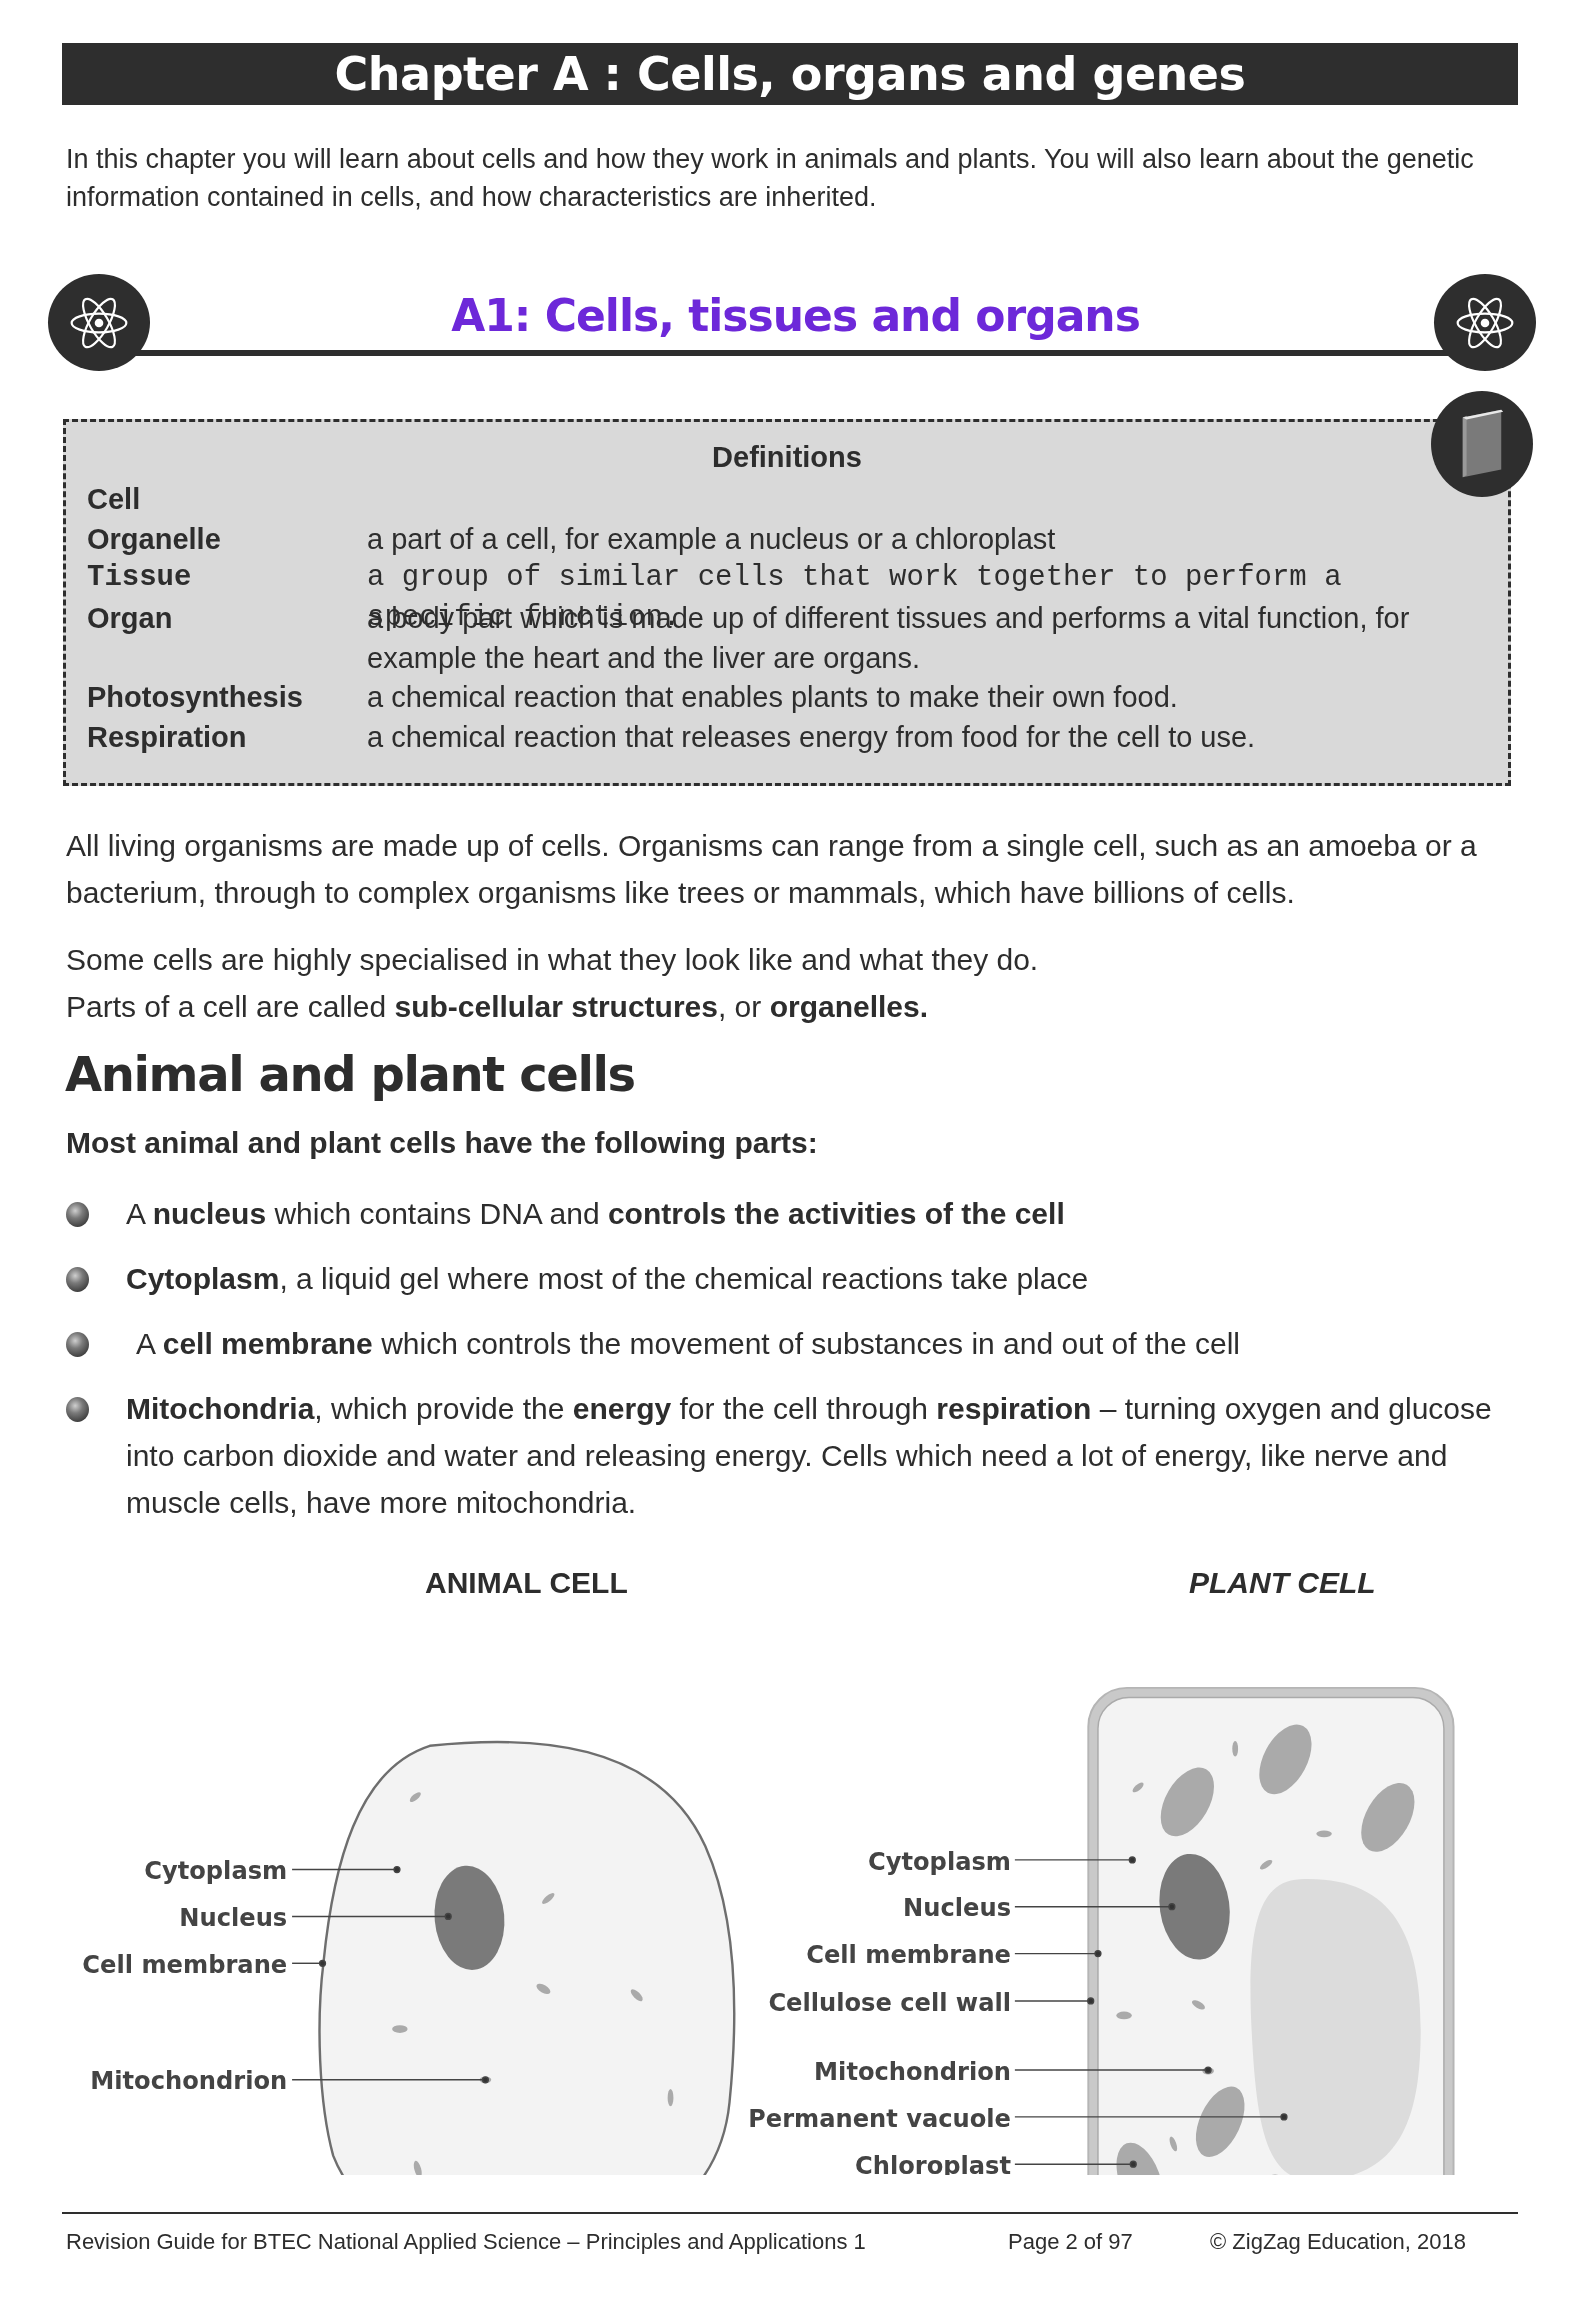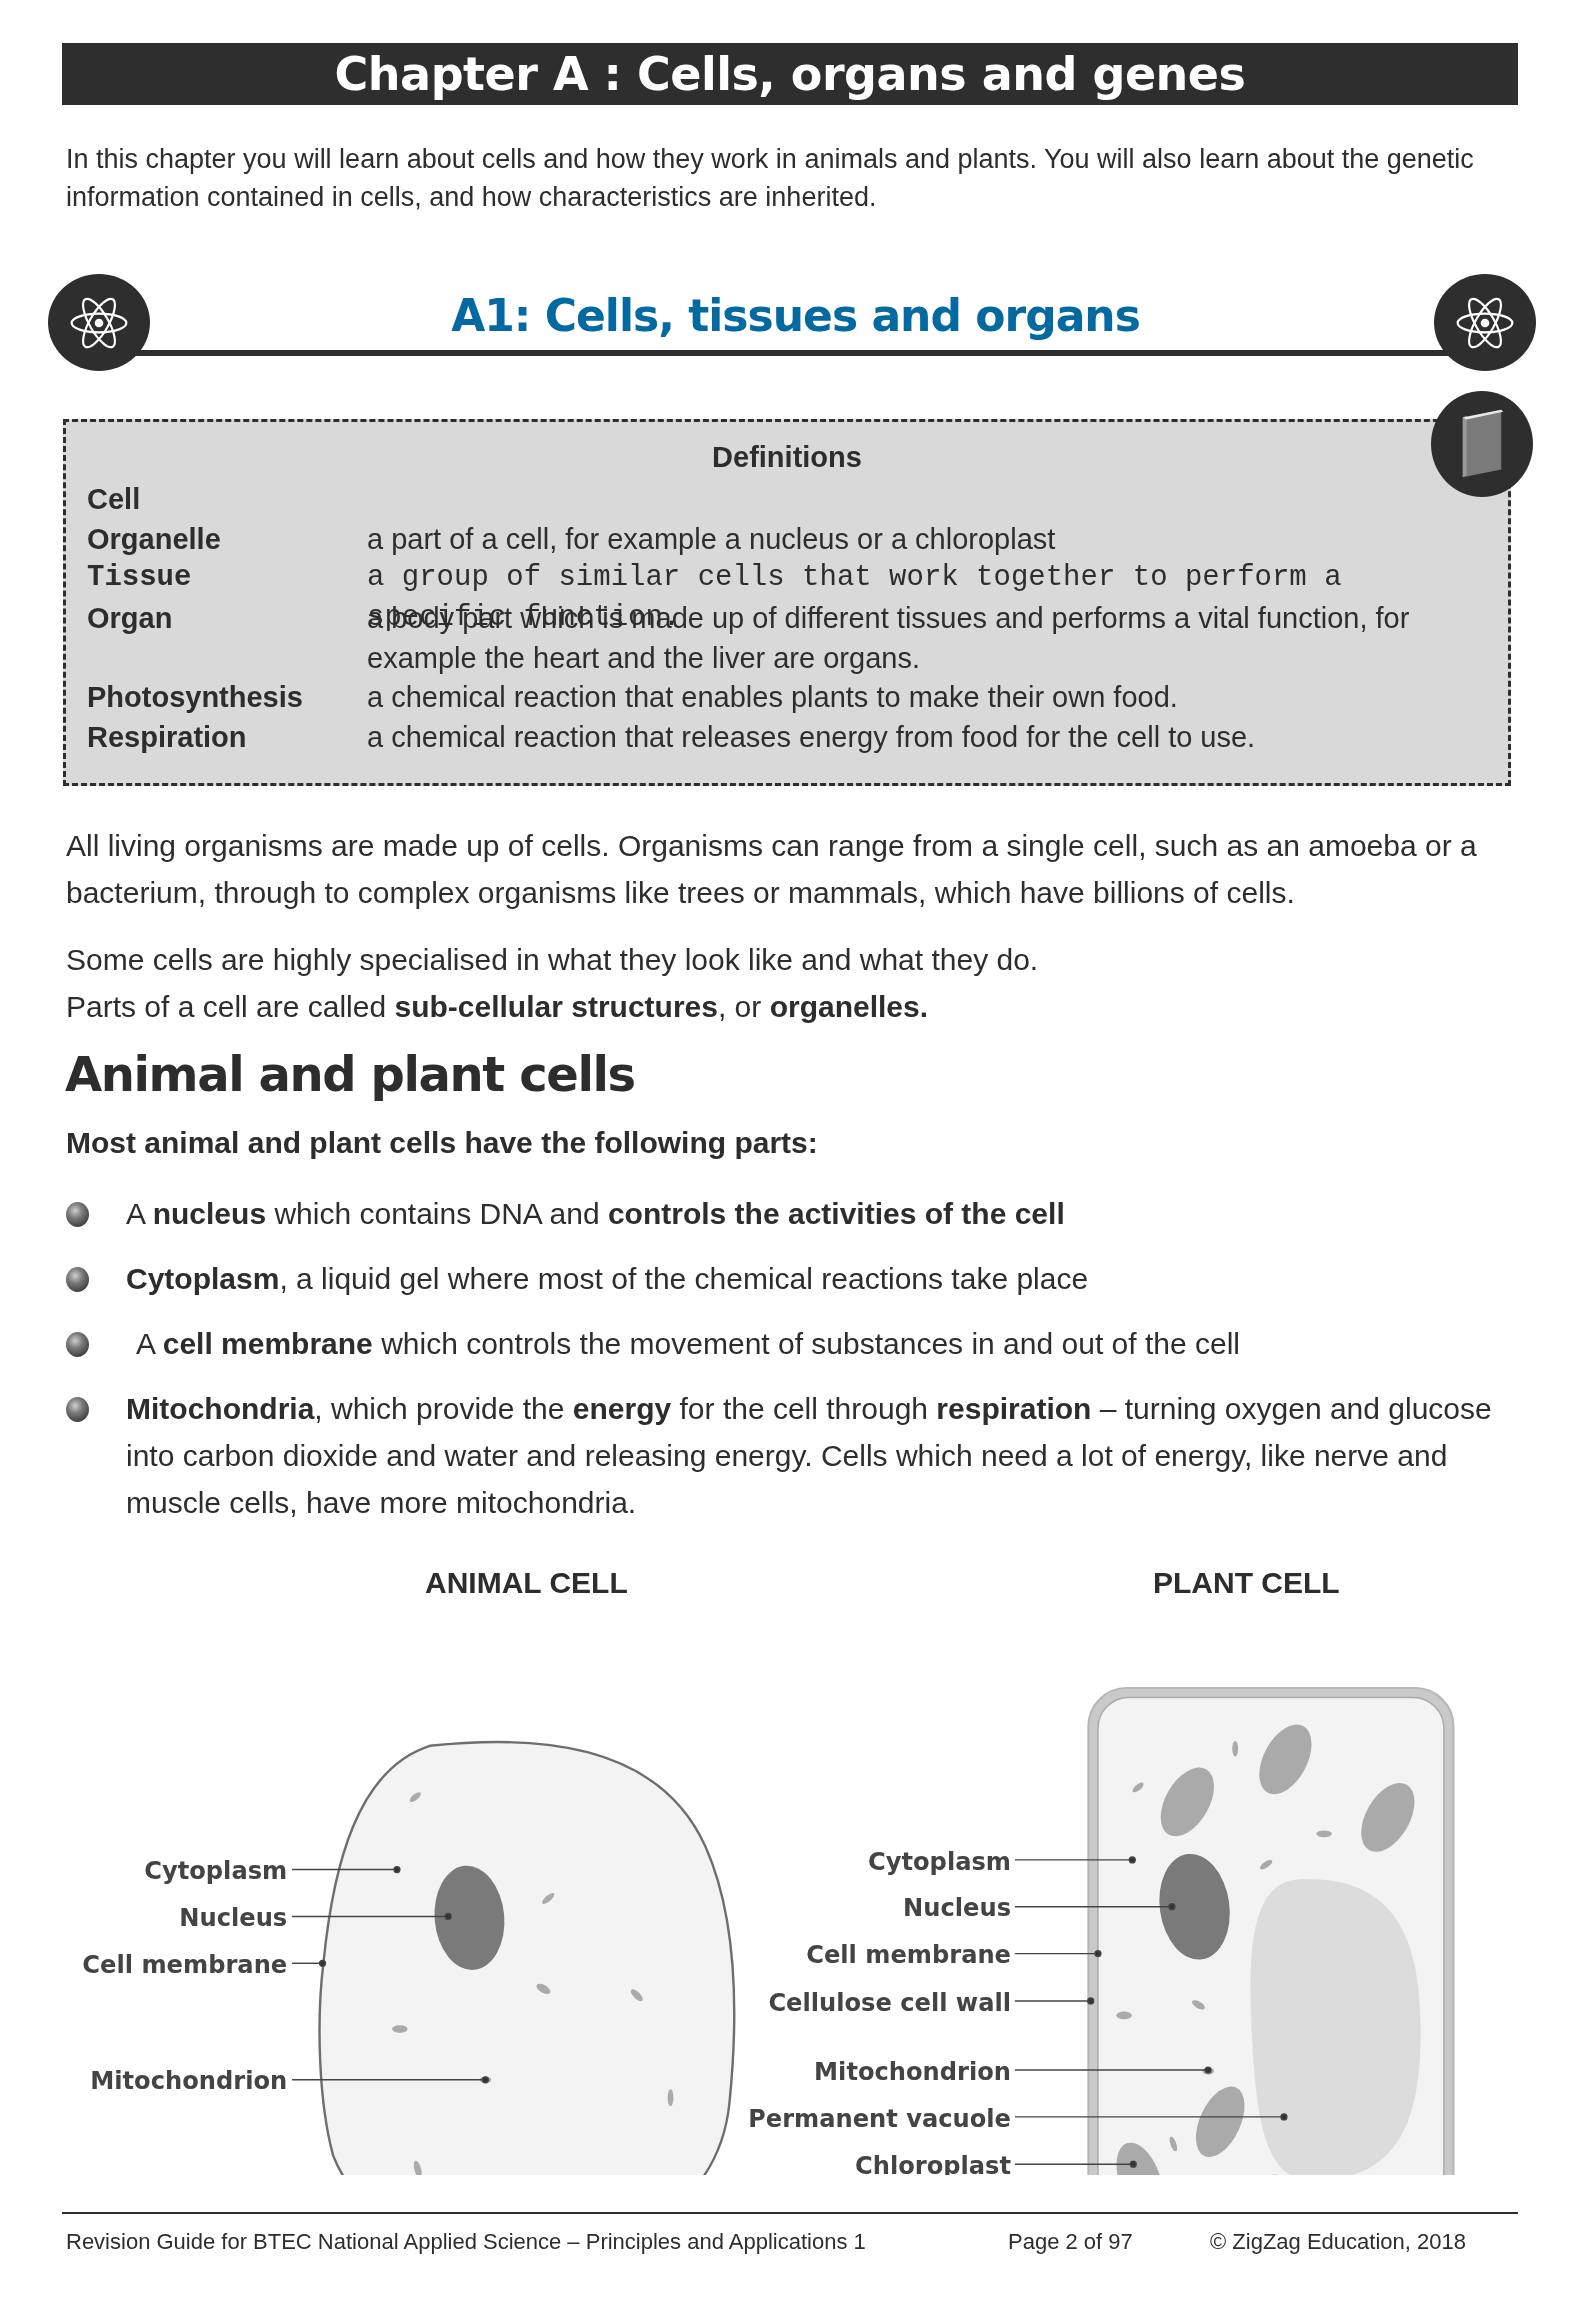--- a/index.html
+++ b/index.html
@@ -6,21 +6,21 @@
   body { width: 1591px; height: 2319px; position: relative; overflow: hidden;
          font-family: "Liberation Sans", "DejaVu Sans", sans-serif; color: #2d2d2d; }
   .abs { position: absolute; }
   .chapter-bar { left: 62px; top: 43px; width: 1456px; height: 62px; background: #2e2e2e;
                  display: flex; align-items: center; justify-content: center; }
   .chapter-title { color: #ffffff; font-weight: bold; font-size: 46px; letter-spacing: -0.5px;
                    font-family: "DejaVu Sans", sans-serif; }
   .intro { left: 66px; top: 140px; width: 1459px; font-size: 27px; line-height: 38px; color: #2d2d2d; }
   .section-rule { left: 121px; top: 350px; width: 1348px; height: 5.8px; background: #2e2e2e; }
   .section-title { left: 0; top: 290px; width: 1591px; text-align: center; font-size: 44px;
-                   font-weight: bold; font-family: "DejaVu Sans", sans-serif; letter-spacing: -1px; color: #0369a1; }
+                   font-weight: bold; font-family: "DejaVu Sans", sans-serif; letter-spacing: -1px; color: #6d28d9; }
   .atom { width: 102px; height: 97px; border-radius: 50%; background: #2e2e2e; display:flex;
           align-items:center; justify-content:center; }
   .defbox { left: 63px; top: 419px; width: 1448px; height: 367px; background: #d9d9d9;
             border: 3.9px dashed #2e2e2e; box-sizing: border-box; }
   .def-heading { position: absolute; left: 0; top: 19.3px; width: 100%; text-align: center;
                  font-size: 29px; font-weight: bold; }
   .def-row { position: absolute; left: 21px; font-size: 29px; line-height: 40px; display: flex; }
   .def-term { width: 280px; font-weight: bold; flex: none; }
   .def-text { width: 1111px; }
   .book { left: 1431px; top: 391px; width: 102px; height: 106px; border-radius: 50%; background: #2e2e2e;
@@ -125,21 +125,21 @@
 <div class="abs bullet-row" style="top:1320px;gap:10px;">
   <span class="bullet-dot"></span>
   <div><span>A </span><b>cell membrane</b><span> which controls the movement of substances in and out of the cell</span></div>
 </div>
 <div class="abs bullet-row" style="top:1385px; width:1430px;">
   <span class="bullet-dot"></span>
   <div><b>Mitochondria</b><span>, which provide the </span><b>energy</b><span> for the cell through </span><b>respiration</b><span> – turning oxygen and glucose into carbon dioxide and water and releasing energy.  Cells which need a lot of energy, like nerve and muscle cells, have more mitochondria.</span></div>
 </div>
 
 <div class="abs cell-title" style="left:425px;">ANIMAL CELL</div>
-<div class="abs cell-title" style="left:1153px;">PLANT CELL</div>
+<div class="abs cell-title" style="left:1189px;font-style:italic;">PLANT CELL</div>
 
 <svg class="abs" style="left:48px; top:1595px;" width="725" height="580" viewBox="0 0 1500 1200">
   <path d="M 720 310 C 1100 290, 1380 380, 1420 700 C 1440 900, 1440 1100, 1380 1250 L 1380 1250" fill="none"></path>
   <path d="M 790 312 C 1000 290, 1260 300, 1360 520 C 1440 700, 1420 950, 1410 1050 C 1390 1250, 1220 1360, 1000 1370 C 800 1380, 640 1290, 590 1160 C 560 1050, 555 880, 570 760 C 590 560, 640 360, 790 312 Z" fill="#f3f3f3" stroke="#6e6e6e" stroke-width="5"></path>
   <ellipse cx="872" cy="668" rx="72" ry="108" fill="#7a7a7a" transform="rotate(-5 872 668)"></ellipse>
   <g fill="#aaaaaa">
     <ellipse cx="760" cy="418" rx="14" ry="6" transform="rotate(-40 760 418)"></ellipse>
     <ellipse cx="1035" cy="628" rx="16" ry="6" transform="rotate(-40 1035 628)"></ellipse>
     <ellipse cx="1025" cy="815" rx="16" ry="8" transform="rotate(30 1025 815)"></ellipse>
     <ellipse cx="1218" cy="828" rx="16" ry="7" transform="rotate(45 1218 828)"></ellipse>

